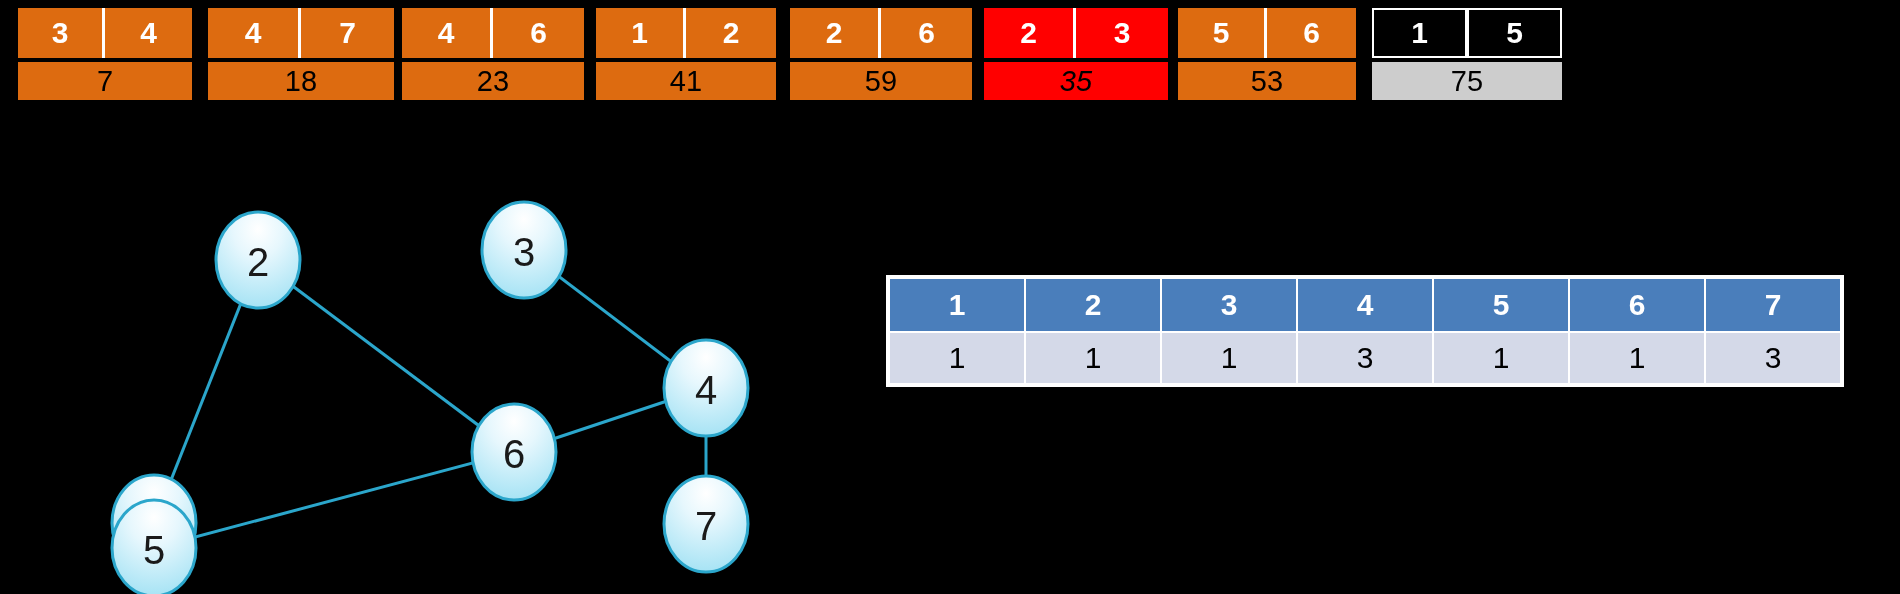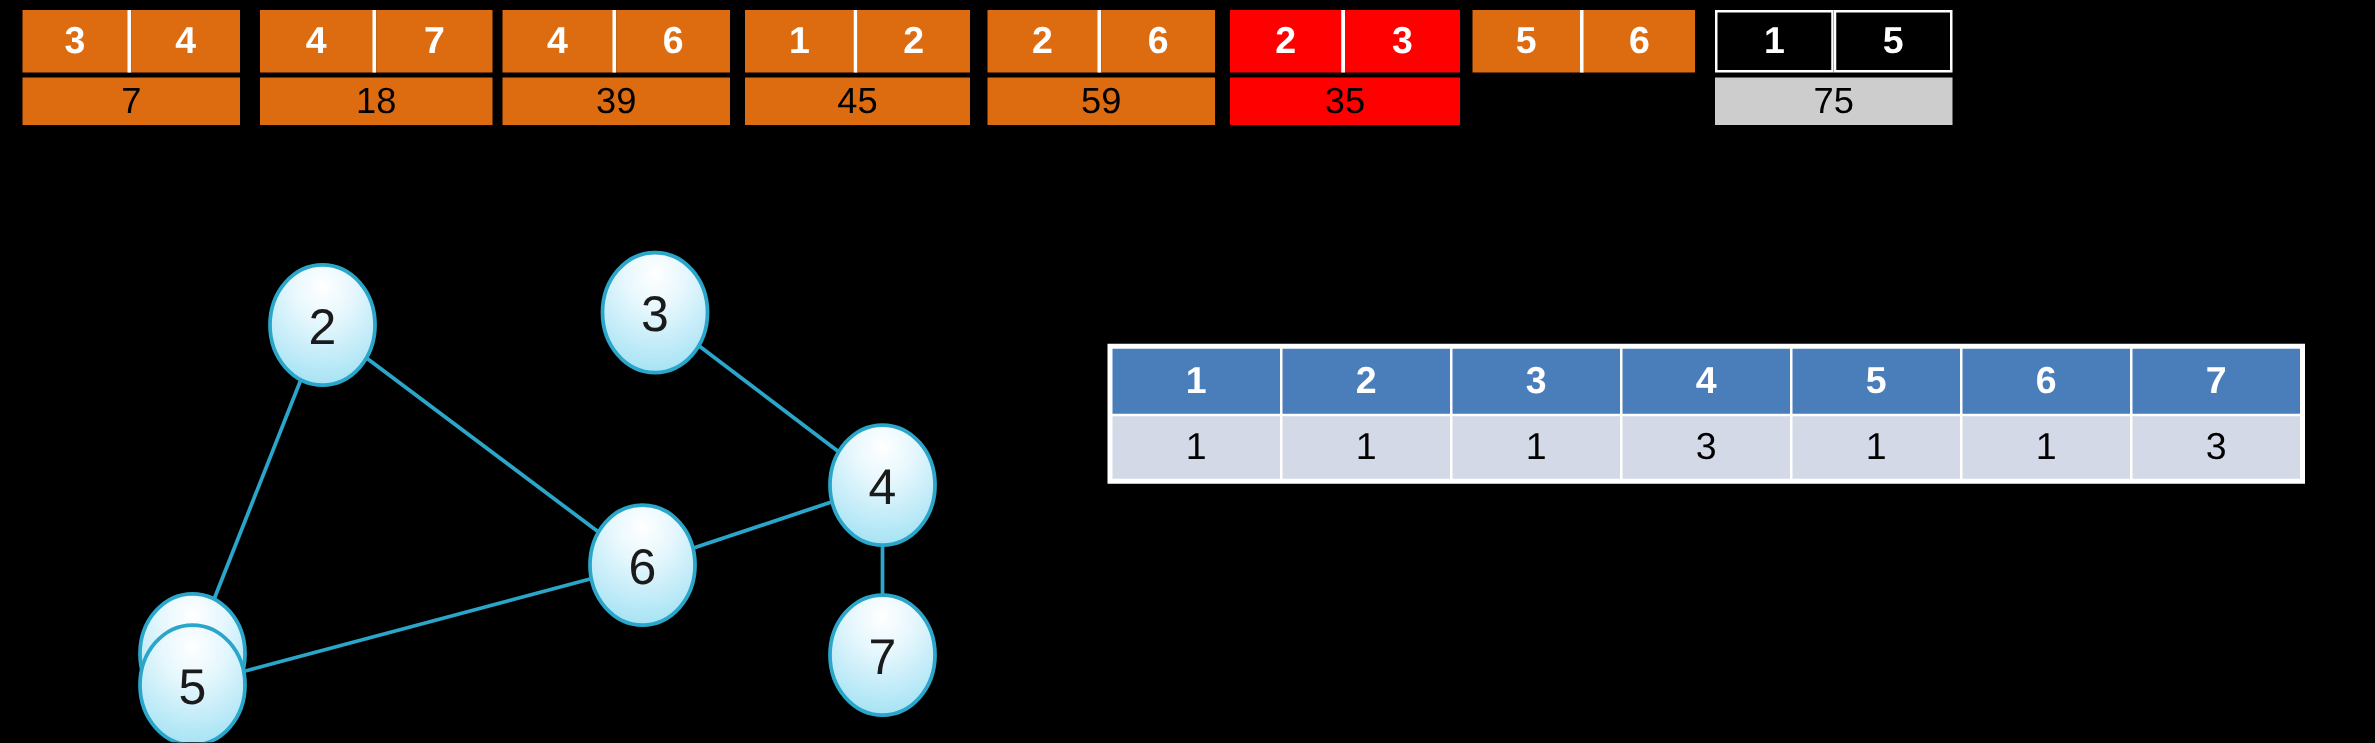--- a/index.html
+++ b/index.html
@@ -29,21 +29,21 @@
   .edge-bottom{
     height:38px; margin-top:4px;
     display:flex; align-items:center; justify-content:center;
     color:#000000; font-weight:normal; font-size:29px; line-height:1;
     box-sizing:border-box;
   }
   
   .c-orange .edge-cell{ background:#DD6B10; }
   .c-orange .edge-bottom{ background:#DD6B10; color:#000; }
   .c-red .edge-cell{ background:#FF0000; }
-  .c-red .edge-bottom{ background:#FF0000; color:#000; }
+  .c-red .edge-bottom{ background:#FF0000; color:#000;font-style:italic; }
   .c-black .edge-cell{ background:#000000; border:2px solid #ffffff; }
   .c-black .edge-cell.left{ border-right:2px solid #ffffff; }
   .c-black .edge-bottom{ background:#CDCDCD; color:#000; }
 
   
   #graph-panel{
     position:absolute; left:0; top:140px; width:900px; height:454px;
   }
   #graph-svg{ position:absolute; left:0; top:0; }
   .node-label{
@@ -86,48 +86,49 @@
         <div class="edge-cell left">4</div>
         <div class="edge-cell right">7</div>
       </div>
       <div class="edge-bottom">18</div>
     </div>
     <div class="edge-card c-orange" style="left: 402px; width: 182px;">
       <div class="edge-top">
         <div class="edge-cell left">4</div>
         <div class="edge-cell right">6</div>
       </div>
-      <div class="edge-bottom">39</div>
+      <div class="edge-bottom">23</div>
     </div>
     <div class="edge-card c-orange" style="left: 596px; width: 180px;">
       <div class="edge-top">
         <div class="edge-cell left">1</div>
         <div class="edge-cell right">2</div>
       </div>
-      <div class="edge-bottom">45</div>
+      <div class="edge-bottom">41</div>
     </div>
     <div class="edge-card c-orange" style="left: 790px; width: 182px;">
       <div class="edge-top">
         <div class="edge-cell left">2</div>
         <div class="edge-cell right">6</div>
       </div>
       <div class="edge-bottom">59</div>
     </div>
     <div class="edge-card c-red" style="left: 984px; width: 184px;">
       <div class="edge-top">
         <div class="edge-cell left">2</div>
         <div class="edge-cell right">3</div>
       </div>
       <div class="edge-bottom">35</div>
     </div>
     <div class="edge-card c-orange" style="left: 1178px; width: 178px;">
       <div class="edge-top">
         <div class="edge-cell left">5</div>
         <div class="edge-cell right">6</div>
       </div>
+      <div class="edge-bottom">53</div>
     </div>
     <div class="edge-card c-black" style="left: 1372px; width: 190px;">
       <div class="edge-top">
         <div class="edge-cell left">1</div>
         <div class="edge-cell right">5</div>
       </div>
       <div class="edge-bottom">75</div>
     </div>
   </div>
 

